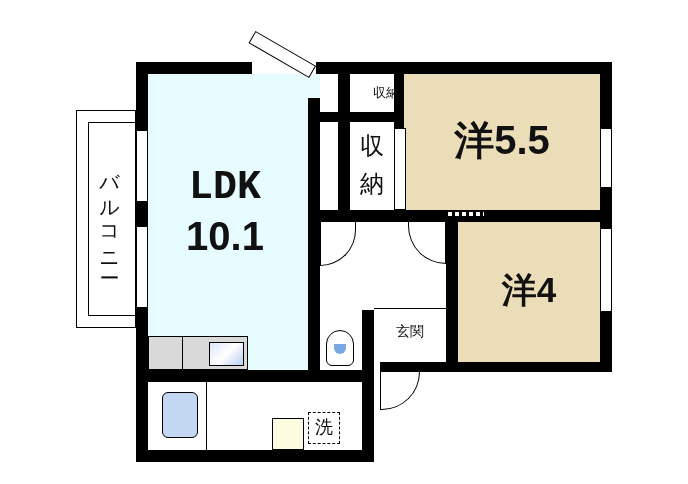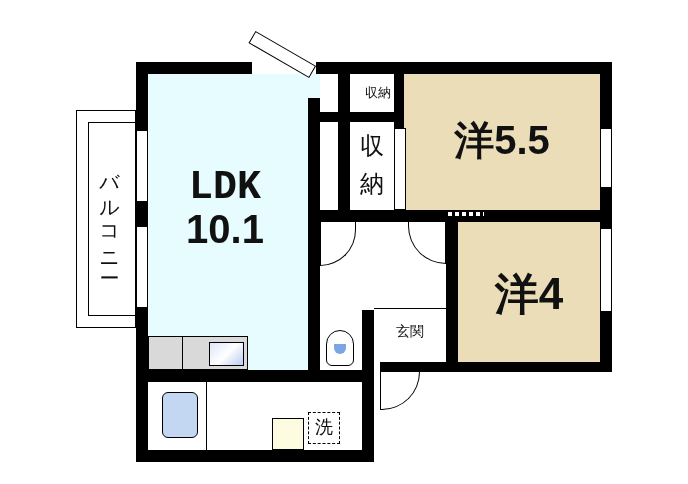--- a/index.html
+++ b/index.html
@@ -32,30 +32,30 @@
 <div class="abs" style="left:308px;top:74px;width:12px;height:24px;background:#e6fcfe;"></div>
 <div class="wall" style="left:320px;top:112px;width:84px;height:10px;"></div>
 <div class="wall" style="left:394px;top:74px;width:10px;height:138px;"></div>
 <div class="wall" style="left:338px;top:74px;width:12px;height:138px;"></div>
 <div class="wall" style="left:308px;top:210px;width:304px;height:12px;"></div>
 <div class="wall" style="left:446px;top:222px;width:12px;height:150px;"></div>
 <div class="wall" style="left:136px;top:370px;width:238px;height:12px;"></div>
 <div class="wall" style="left:358px;top:282px;width:16px;height:12px;"></div>
 
 <div class="abs" style="left:350px;top:74px;width:44px;height:38px;background:#fff;"></div>
-<div class="label" style="left:350px;top:86px;width:56px;font-size:13px;">収納</div>
+<div class="label" style="left:350px;top:86px;width:56px;font-size:13px;padding-left:8px;">収納</div>
 <div class="abs" style="left:350px;top:122px;width:44px;height:88px;background:#fff;"></div>
 <div class="label" style="left:350px;top:134px;width:44px;font-size:24px;">収</div>
 <div class="label" style="left:350px;top:172px;width:44px;font-size:24px;">納</div>
 
 <div class="label big" style="left:160px;top:168px;width:130px;font-size:40px;font-family:Liberation Mono, monospace;">LDK</div>
-<div class="label big" style="left:160px;top:209px;width:130px;font-size:40px;">10.1</div>
+<div class="label big" style="left:160px;top:216px;width:130px;font-size:40px;">10.1</div>
 
 <div class="label big" style="left:404px;top:120px;width:196px;font-size:40px;">洋5.5</div>
-<div class="label big" style="left:458px;top:272px;width:142px;font-size:44px;">洋4</div>
+<div class="label big" style="left:458px;top:272px;width:142px;font-size:35px;">洋4</div>
 
 <div class="abs" style="left:394px;top:128px;width:12px;height:82px;border:1px solid #000;background:#fff;"></div>
 <div class="abs" style="left:448px;top:212px;width:36px;height:4px;background:repeating-linear-gradient(90deg,#fff 0 4px,#000 4px 7px);"></div>
 
 <div class="abs" style="left:320px;top:222px;width:126px;height:88px;background:#fff;"></div>
 <div class="abs" style="left:374px;top:308px;width:72px;height:54px;background:#fff;border-top:1px solid #000;"></div>
 <div class="label" style="left:374px;top:324px;width:72px;font-size:14px;">玄関</div>
 <div class="abs" style="left:380px;top:372px;width:40px;height:38px;border-left:1px solid #000;border-bottom:1px solid #000;border-bottom-right-radius:40px;border-right:1px solid #000;"></div>
 
 <div class="abs" style="left:320px;top:222px;width:36px;height:44px;border-left:1px solid #000;border-bottom:1px solid #000;border-bottom-right-radius:36px;border-right:1px solid #000;"></div>

